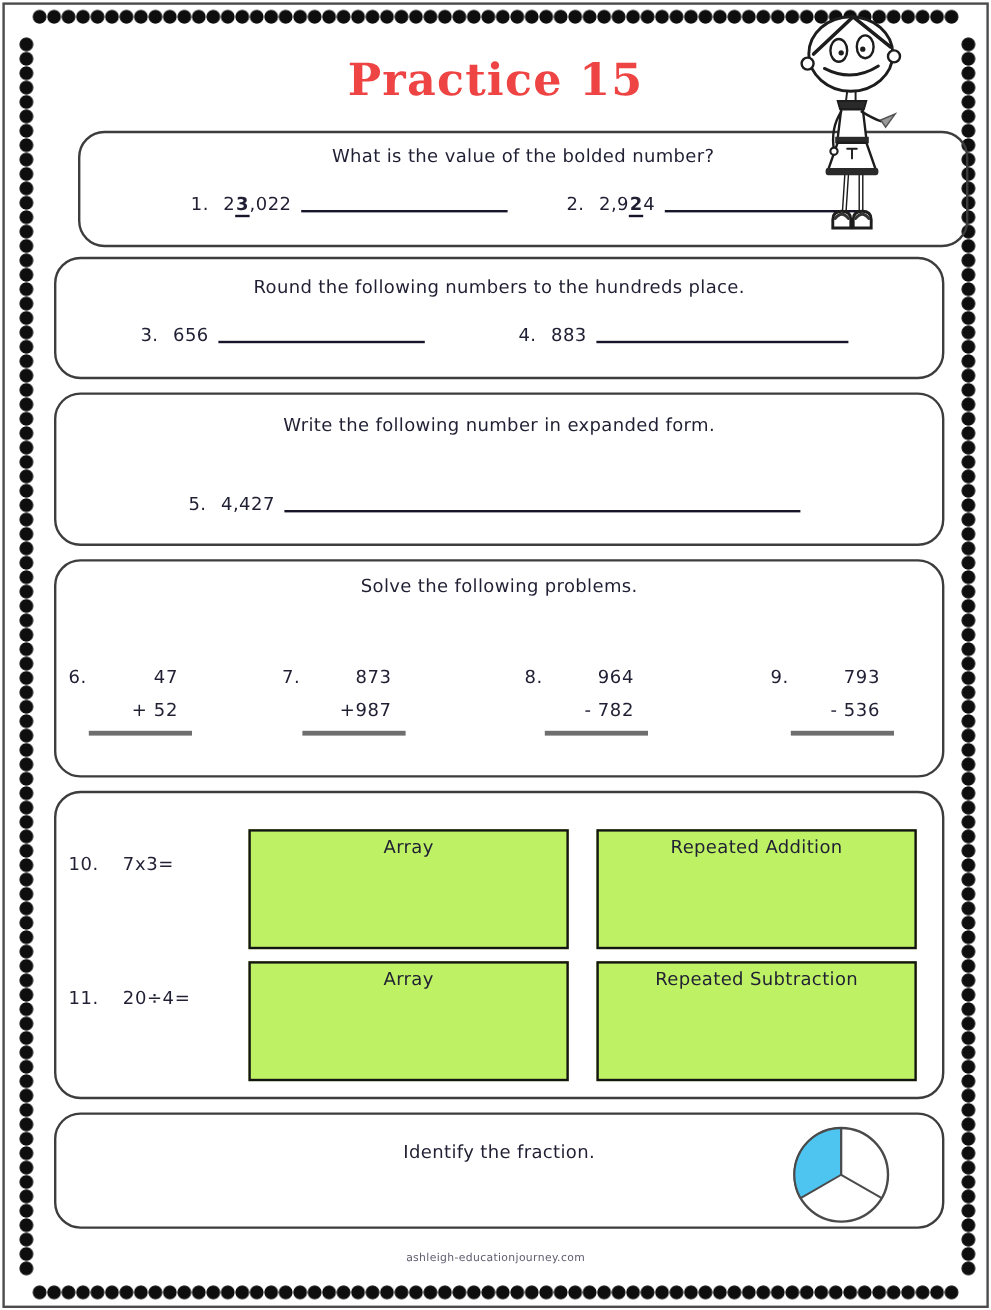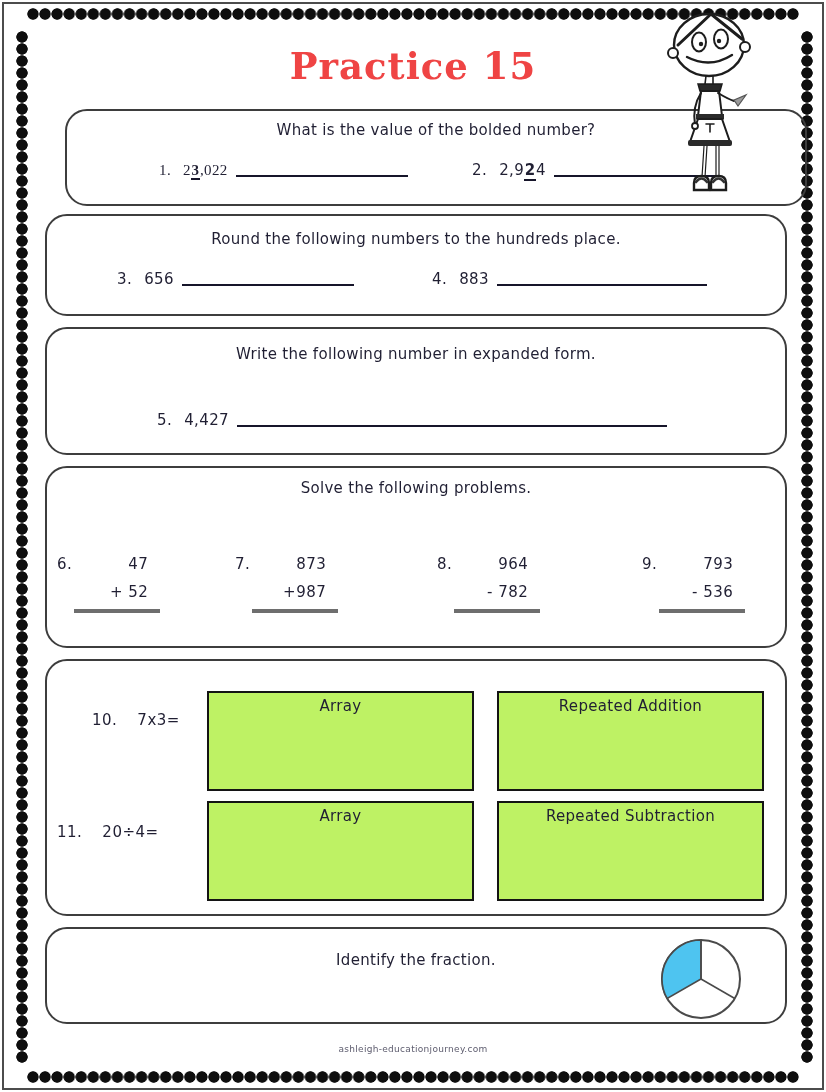--- a/index.html
+++ b/index.html
@@ -87,21 +87,21 @@
       <path d="M63 142 L63 173 M66 142 L66 173" stroke-width="1.2"></path>
       <path d="M41 186 L41 179 Q41 172 48.5 172 Q56 172 56 179 L56 186 Z" fill="#ffffff" stroke-width="2.4"></path>
       <path d="M43 178 Q48.5 171 54 178" stroke="#333333" stroke-width="2.6"></path>
       <path d="M58 186 L58 179 Q58 172 65.5 172 Q73 172 73 179 L73 186 Z" fill="#ffffff" stroke-width="2.4"></path>
       <path d="M60 178 Q65.5 171 71 178" stroke="#333333" stroke-width="2.6"></path>
     </g>
   </svg>
 
   <div class="rbox" style="top:109px; height:93px;margin-left:20px;">
     <div class="prompt" style="top:10px;">What is the value of the bolded number?</div>
-    <div class="item" style="left:92px; top:50px;font-family:Liberation Serif, serif;">
+    <div class="item" style="left:92px; top:50px;">
       <span class="inum">1.</span><span>2</span><span class="bold-digit">3</span><span>,022</span><span class="blank" style="width:172px;"></span>
     </div>
     <div class="item" style="left:405px; top:50px;">
       <span class="inum">2.</span><span>2,9</span><span class="bold-digit">2</span><span>4</span><span class="blank" style="width:165px;"></span>
     </div>
   </div>
 
   <div class="rbox" style="top:214px; height:98px;">
     <div class="prompt" style="top:14px;">Round the following numbers to the hundreds place.</div>
     <div class="item" style="left:70px; top:54px;">
@@ -150,21 +150,21 @@
       <div class="pcol">
         <div>793</div>
         <div>- 536</div>
         <div class="ansline"></div>
       </div>
     </div>
   </div>
 
   <div class="rbox" style="top:659px; height:253px;">
 
-    <div class="expr" style="left:10px; top:50px;margin-left:35px;">
+    <div class="expr" style="left:10px; top:50px;">
       <span class="inum">10.</span><span>7x3=</span>
     </div>
     <div class="abox" style="left:160px; top:30px;">
       <div class="alabel">Array</div>
     </div>
     <div class="abox" style="left:450px; top:30px;">
       <div class="alabel">Repeated Addition</div>
     </div>
 
     <div class="expr" style="left:10px; top:162px;">

